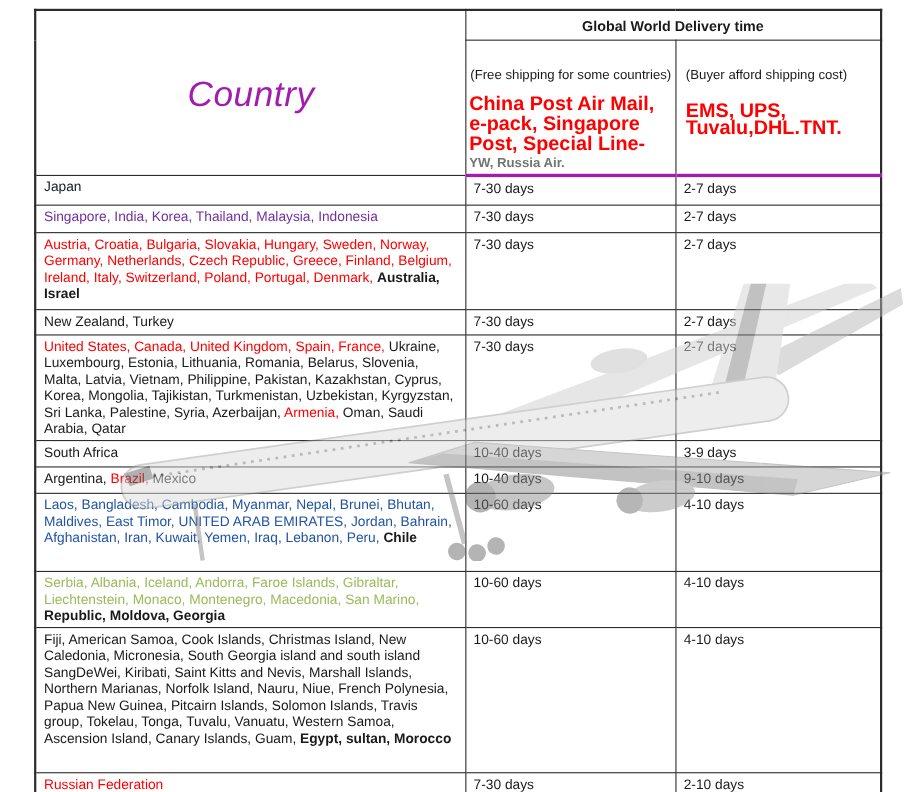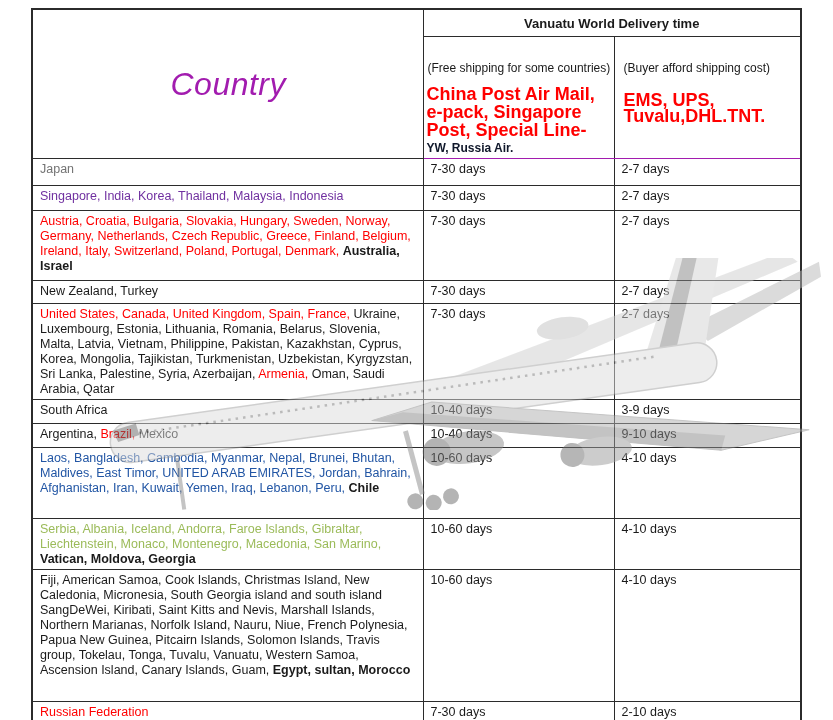--- a/index.html
+++ b/index.html
@@ -15,25 +15,25 @@
   col.col-free{width:191px;}
   col.col-paid{width:187px;}
   th.country-head{
     text-align:center;vertical-align:middle;font-size:32px;font-weight:normal;color:#a21caf;
     letter-spacing:0.5px;
     font-style:italic;
   }
   th.delivery-title{
     text-align:center;vertical-align:middle;font-weight:bold;font-size:13px;height:22px;padding:2px;
   }
-  tr.subhead td{height:110px;padding:2px 3px;border-bottom:1px solid #a21caf;}
+  tr.subhead td{height:110px;padding:2px 3px;border-bottom:3px solid #a21caf;}
   .subhead .line1{margin:22px 0 10px 1px;font-size:12px;color:#1a1a1a;white-space:nowrap;}
   .subhead .paid-inner .line1{margin:22px 0 16px 6px;}
   .carriers-red{color:#ff0000;font-weight:bold;font-size:18px;line-height:16px;}
-  .carriers-black{color:#0f172a;font-weight:bold;font-size:12px;line-height:16px;}
+  .carriers-black{color:#737373;font-weight:bold;font-size:12px;line-height:16px;}
   .paid-inner .carriers-red{margin-left:6px;display:inline-block;}
   tbody td{background:transparent;}
   tbody tr:last-child td{border-bottom:3px solid #1f1f1f;}
   td.days-cell{padding-left:7px;}
   .plane{position:absolute;left:100px;top:258px;width:733px;height:252px;z-index:3;
          opacity:0.5;pointer-events:none;}
 </style>
 </head>
 <body>
 
@@ -72,39 +72,39 @@
 <div class="sheet">
   <table>
     <colgroup>
       <col class="col-country">
         <col class="col-free">
         <col class="col-paid">
     </colgroup>
     <thead>
       <tr>
         <th rowspan="2" class="country-head">Country</th>
-        <th colspan="2" class="delivery-title">Vanuatu World Delivery time</th>
+        <th colspan="2" class="delivery-title">Global World Delivery time</th>
       </tr>
       <tr class="subhead">
         <td>
           <div class="line1">(Free shipping for some countries)</div>
           <span class="carriers-red">China Post Air Mail, e-pack, Singapore Post, Special Line-</span>
           <span class="carriers-black">YW, Russia Air.</span>
         </td>
         <td>
           <div class="paid-inner">
             <div class="line1">(Buyer afford shipping cost)</div>
             <span class="carriers-red">EMS, UPS, Tuvalu,DHL.TNT.</span>
           </div>
         </td>
       </tr>
     </thead>
     <tbody>
         <tr style="height: 27px;">
-          <td><span style="color: #737373;">Japan</span></td>
+          <td><span style="color: #0f172a;">Japan</span></td>
           <td class="days-cell">7-30 days</td>
           <td class="days-cell">2-7 days</td>
         </tr>
         <tr style="height: 25px;">
           <td><span style="color: rgb(112, 48, 160);">Singapore, India, Korea, Thailand, Malaysia, Indonesia</span></td>
           <td class="days-cell">7-30 days</td>
           <td class="days-cell">2-7 days</td>
         </tr>
         <tr style="height: 70px;">
           <td><span style="color: rgb(255, 0, 0);">Austria, Croatia, Bulgaria, Slovakia, Hungary, Sweden, Norway, Germany, Netherlands, Czech Republic, Greece, Finland, Belgium, Ireland, Italy, Switzerland, Poland, Portugal, Denmark, </span><span style="color: rgb(26, 26, 26); font-weight: bold;">Australia, Israel</span></td>
@@ -130,21 +130,21 @@
           <td><span style="color: rgb(26, 26, 26);">Argentina, </span><span style="color: rgb(255, 0, 0);">Brazil,</span><span style="color: rgb(26, 26, 26);"> Mexico</span></td>
           <td class="days-cell">10-40 days</td>
           <td class="days-cell">9-10 days</td>
         </tr>
         <tr style="height: 71px;">
           <td><span style="color: rgb(33, 85, 164);">Laos, Bangladesh, Cambodia, Myanmar, Nepal, Brunei, Bhutan, Maldives, East Timor, UNITED ARAB EMIRATES, Jordan, Bahrain, Afghanistan, Iran, Kuwait, Yemen, Iraq, Lebanon, Peru, </span><span style="color: rgb(26, 26, 26); font-weight: bold;">Chile</span></td>
           <td class="days-cell">10-60 days</td>
           <td class="days-cell">4-10 days</td>
         </tr>
         <tr style="height: 47px;">
-          <td><span style="color: rgb(155, 187, 89);">Serbia, Albania, Iceland, Andorra, Faroe Islands, Gibraltar, Liechtenstein, Monaco, Montenegro, Macedonia, San Marino, </span><span style="color: rgb(26, 26, 26); font-weight: bold;">Vatican, Moldova, Georgia</span></td>
+          <td><span style="color: rgb(155, 187, 89);">Serbia, Albania, Iceland, Andorra, Faroe Islands, Gibraltar, Liechtenstein, Monaco, Montenegro, Macedonia, San Marino, </span><span style="color: rgb(26, 26, 26); font-weight: bold;">Republic, Moldova, Georgia</span></td>
           <td class="days-cell">10-60 days</td>
           <td class="days-cell">4-10 days</td>
         </tr>
         <tr style="height: 132px;">
           <td><span style="color: rgb(26, 26, 26);">Fiji, American Samoa, Cook Islands, Christmas Island, New Caledonia, Micronesia, South Georgia island and south island SangDeWei, Kiribati, Saint Kitts and Nevis, Marshall Islands, Northern Marianas, Norfolk Island, Nauru, Niue, French Polynesia, Papua New Guinea, Pitcairn Islands, Solomon Islands, Travis group, Tokelau, Tonga, Tuvalu, Vanuatu, Western Samoa, Ascension Island, Canary Islands, Guam, </span><span style="color: rgb(26, 26, 26); font-weight: bold;">Egypt, sultan, Morocco</span></td>
           <td class="days-cell">10-60 days</td>
           <td class="days-cell">4-10 days</td>
         </tr>
         <tr style="height: 21px;">
           <td><span style="color: rgb(255, 0, 0);">Russian Federation</span></td>

